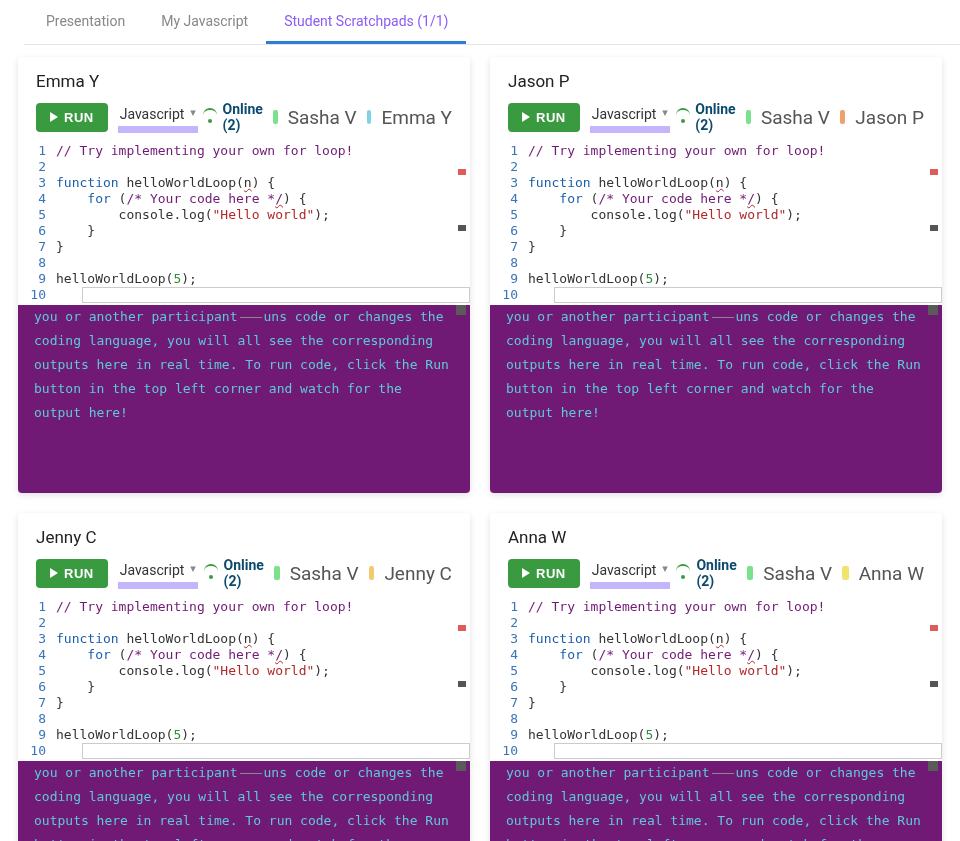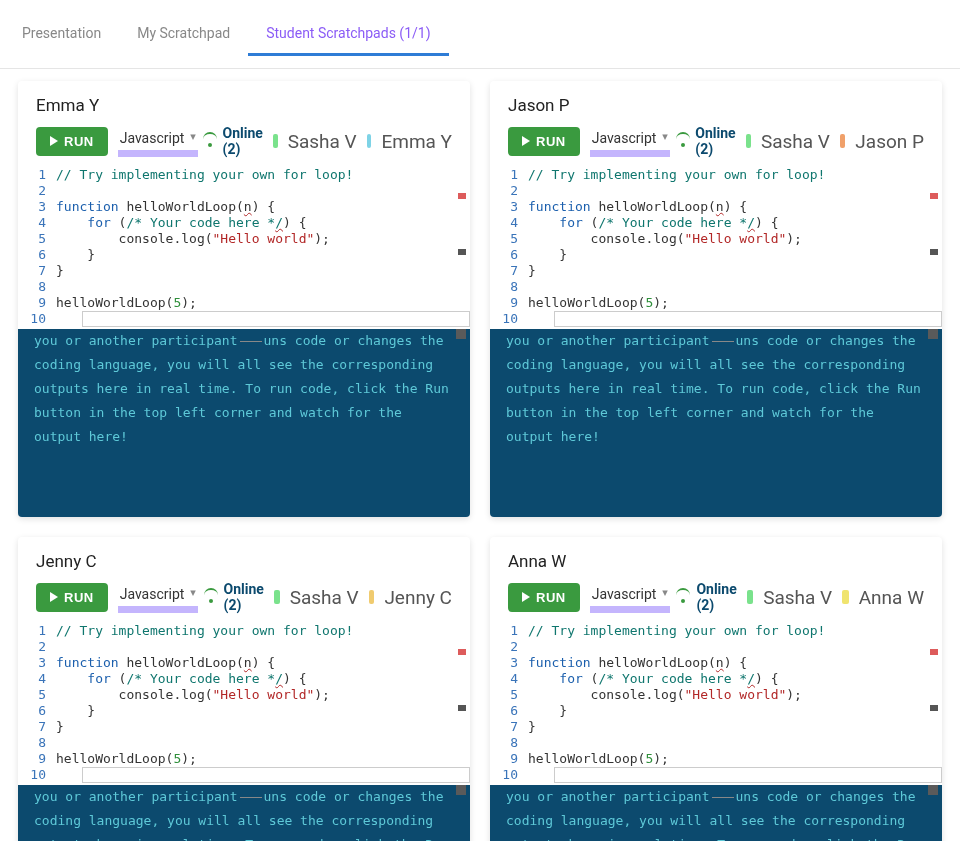--- a/index.html
+++ b/index.html
@@ -5,21 +5,22 @@
     * { box-sizing: border-box; margin: 0; padding: 0; }
     body {
       font-family: -apple-system, BlinkMacSystemFont, "Segoe UI", Roboto, Helvetica, Arial, sans-serif;
       background: #fff;
       width: 960px;
       color: #333;
     }
     .tabs {
       display: flex;
       border-bottom: 1px solid #e5e5e5;
-      padding: 12px 4px;
+      padding: 0 4px;
+      margin-left: 24px;
     }
     .tab {
       padding: 13px 18px 12px;
       font-size: 14px;
       color: #888;
       cursor: pointer;
       border-bottom: 3px solid transparent;
     }
     .tab.active { color: #8b5cf6; border-bottom-color: #2e7cd6; }
     .grid {
@@ -131,26 +132,26 @@
     .minimap {
       position: absolute;
       right: 4px; top: 28px;
       width: 8px;
     }
     .mm-mark { width: 8px; height: 6px; margin-bottom: 50px; }
     .cursor-line {
       border: 1px solid #ccc;
       height: 16px; margin-left: 26px;
     }
-    .c-comment { color: #0f766e; }
+    .c-comment { color: #701a75; }
     .c-kw { color: #1b5fad; }
     .c-str { color: #b22727; }
     .squiggle { text-decoration: underline wavy #b22727; text-decoration-thickness: 1px; }
     .output {
-      background: #0c4a6e;
+      background: #701a75;
       color: #5ec9d8;
       font-family: "Menlo", "Consolas", monospace;
       font-size: 13px;
       line-height: 24px;
       padding: 0 16px 12px;
       height: 188px;
       overflow: hidden;
       position: relative;
     }
     .grid > .card:nth-child(3) .output,
@@ -172,21 +173,21 @@
       position: absolute; right: 4px; top: 0;
       width: 10px; height: 10px;
       background: #5a5a5a;
     }
   </style>
 </head>
 <body>
 
 <div class="tabs">
   <div class="tab">Presentation</div>
-  <div class="tab">My Scratchpad</div>
+  <div class="tab">My Javascript</div>
   <div class="tab active">Student Scratchpads (1/1)</div>
 </div>
 
 <div class="grid">
     <div class="card">
       <div class="card-title">Emma Y</div>
       <div class="toolbar">
         <button class="run-btn">
           <span class="play-icon"></span>
           <span>RUN</span>

